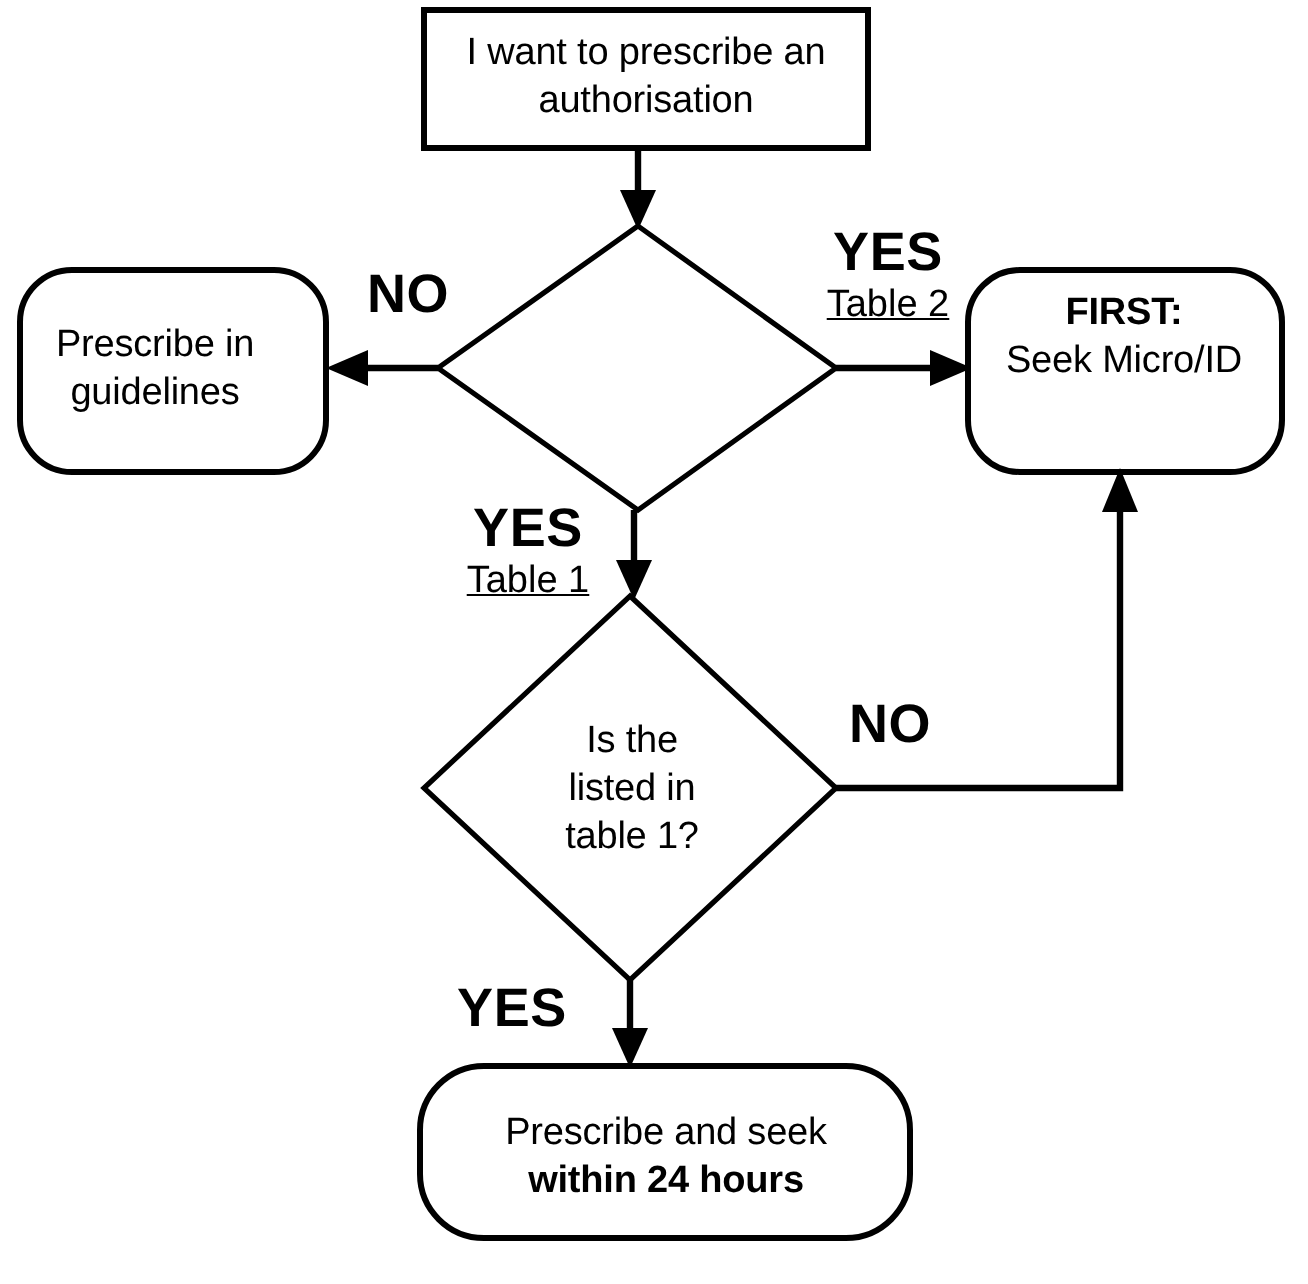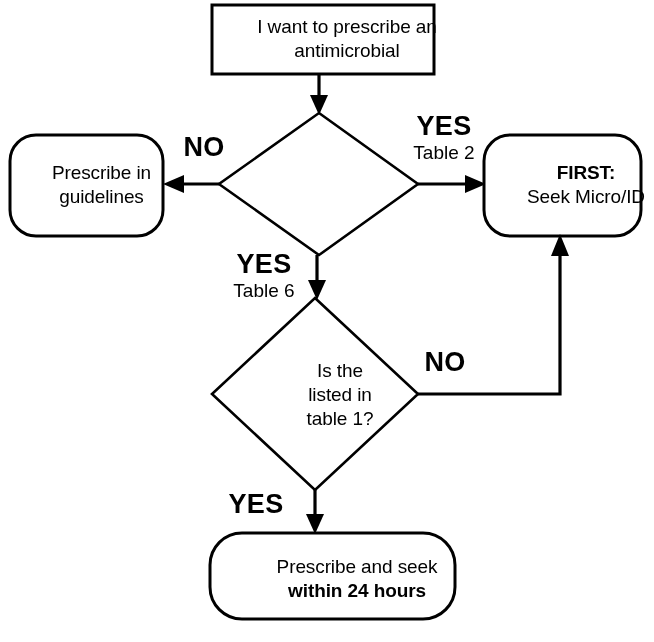--- a/index.html
+++ b/index.html
@@ -53,21 +53,20 @@
     color: #000000;
     font-family: "Liberation Sans", sans-serif;
     font-size: 19px;
     line-height: 24px;
     letter-spacing: -0.1px;
     display: flex;
     flex-direction: column;
     justify-content: center;
     align-items: center;
     pointer-events: none;
-    padding-left: 24px;
   }
   .node-text .ln {
     display: block;
     white-space: nowrap;
   }
   .node-text .ln.bold {
     font-weight: bold;
   }
   .edge-label {
     position: absolute;
@@ -81,26 +80,27 @@
     font-size: 27px;
     font-weight: bold;
     line-height: 29px;
     letter-spacing: 0.3px;
   }
   .edge-label .small {
     display: block;
     font-size: 19px;
     font-weight: normal;
     line-height: 23px;
+    text-decoration: underline;
   }
   
   #text-start        { left: 212px; top: 4px;   width: 222px; height: 70px; }
   #text-decision-drug{ left: 238px; top: 142px; width: 162px; height: 86px; }
   #text-local-guide  { left: 12px;  top: 138px; width: 131px; height: 94px; text-align: center; }
-  #text-first-micro  { left: 486px; top: 138px; width: 152px; height: 94px; }
+  #text-first-micro  { left: 486px; top: 122px; width: 152px; height: 94px; }
   #text-decision-ind { left: 238px; top: 345px; width: 156px; height: 100px; }
   #text-prescribe-24 { left: 212px; top: 535px; width: 242px; height: 88px; border-radius: 13px; }
 
   #label-no-drug     { left: 176px; top: 133px; width: 56px; }
   #label-yes-table2  { left: 398px; top: 112px; width: 92px; }
   #label-yes-table1  { left: 222px; top: 250px; width: 84px; }
   #label-no-ind      { left: 416px; top: 348px; width: 58px; }
   #label-yes-final   { left: 218px; top: 490px; width: 76px; }
 </style>
 </head>
@@ -149,21 +149,21 @@
       <path class="connector" d="M 315 490 L 315 522"></path>
       <polygon class="arrow-head" points="315,534 306,514 324,514"></polygon>
     </g>
 
     <rect class="node-shape" x="210" y="533" width="245" height="86" rx="32" ry="32"></rect>
 
   </svg>
 
   <div class="node-text" id="text-start">
     <span class="ln">I want to prescribe an</span>
-    <span class="ln">antimicrobial</span>
+    <span class="ln">authorisation</span>
   </div>
 
 
   <div class="node-text" id="text-local-guide">
     <span class="ln">Prescribe in</span>
     <span class="ln">guidelines</span>
   </div>
 
   <div class="node-text" id="text-first-micro">
     <span class="ln bold">FIRST:</span>
@@ -185,21 +185,21 @@
     <span class="big">NO</span>
   </div>
 
   <div class="edge-label" id="label-yes-table2">
     <span class="big">YES</span>
     <span class="small">Table 2</span>
   </div>
 
   <div class="edge-label" id="label-yes-table1">
     <span class="big">YES</span>
-    <span class="small">Table 6</span>
+    <span class="small">Table 1</span>
   </div>
 
   <div class="edge-label" id="label-no-ind">
     <span class="big">NO</span>
   </div>
 
   <div class="edge-label" id="label-yes-final">
     <span class="big">YES</span>
   </div>
 

